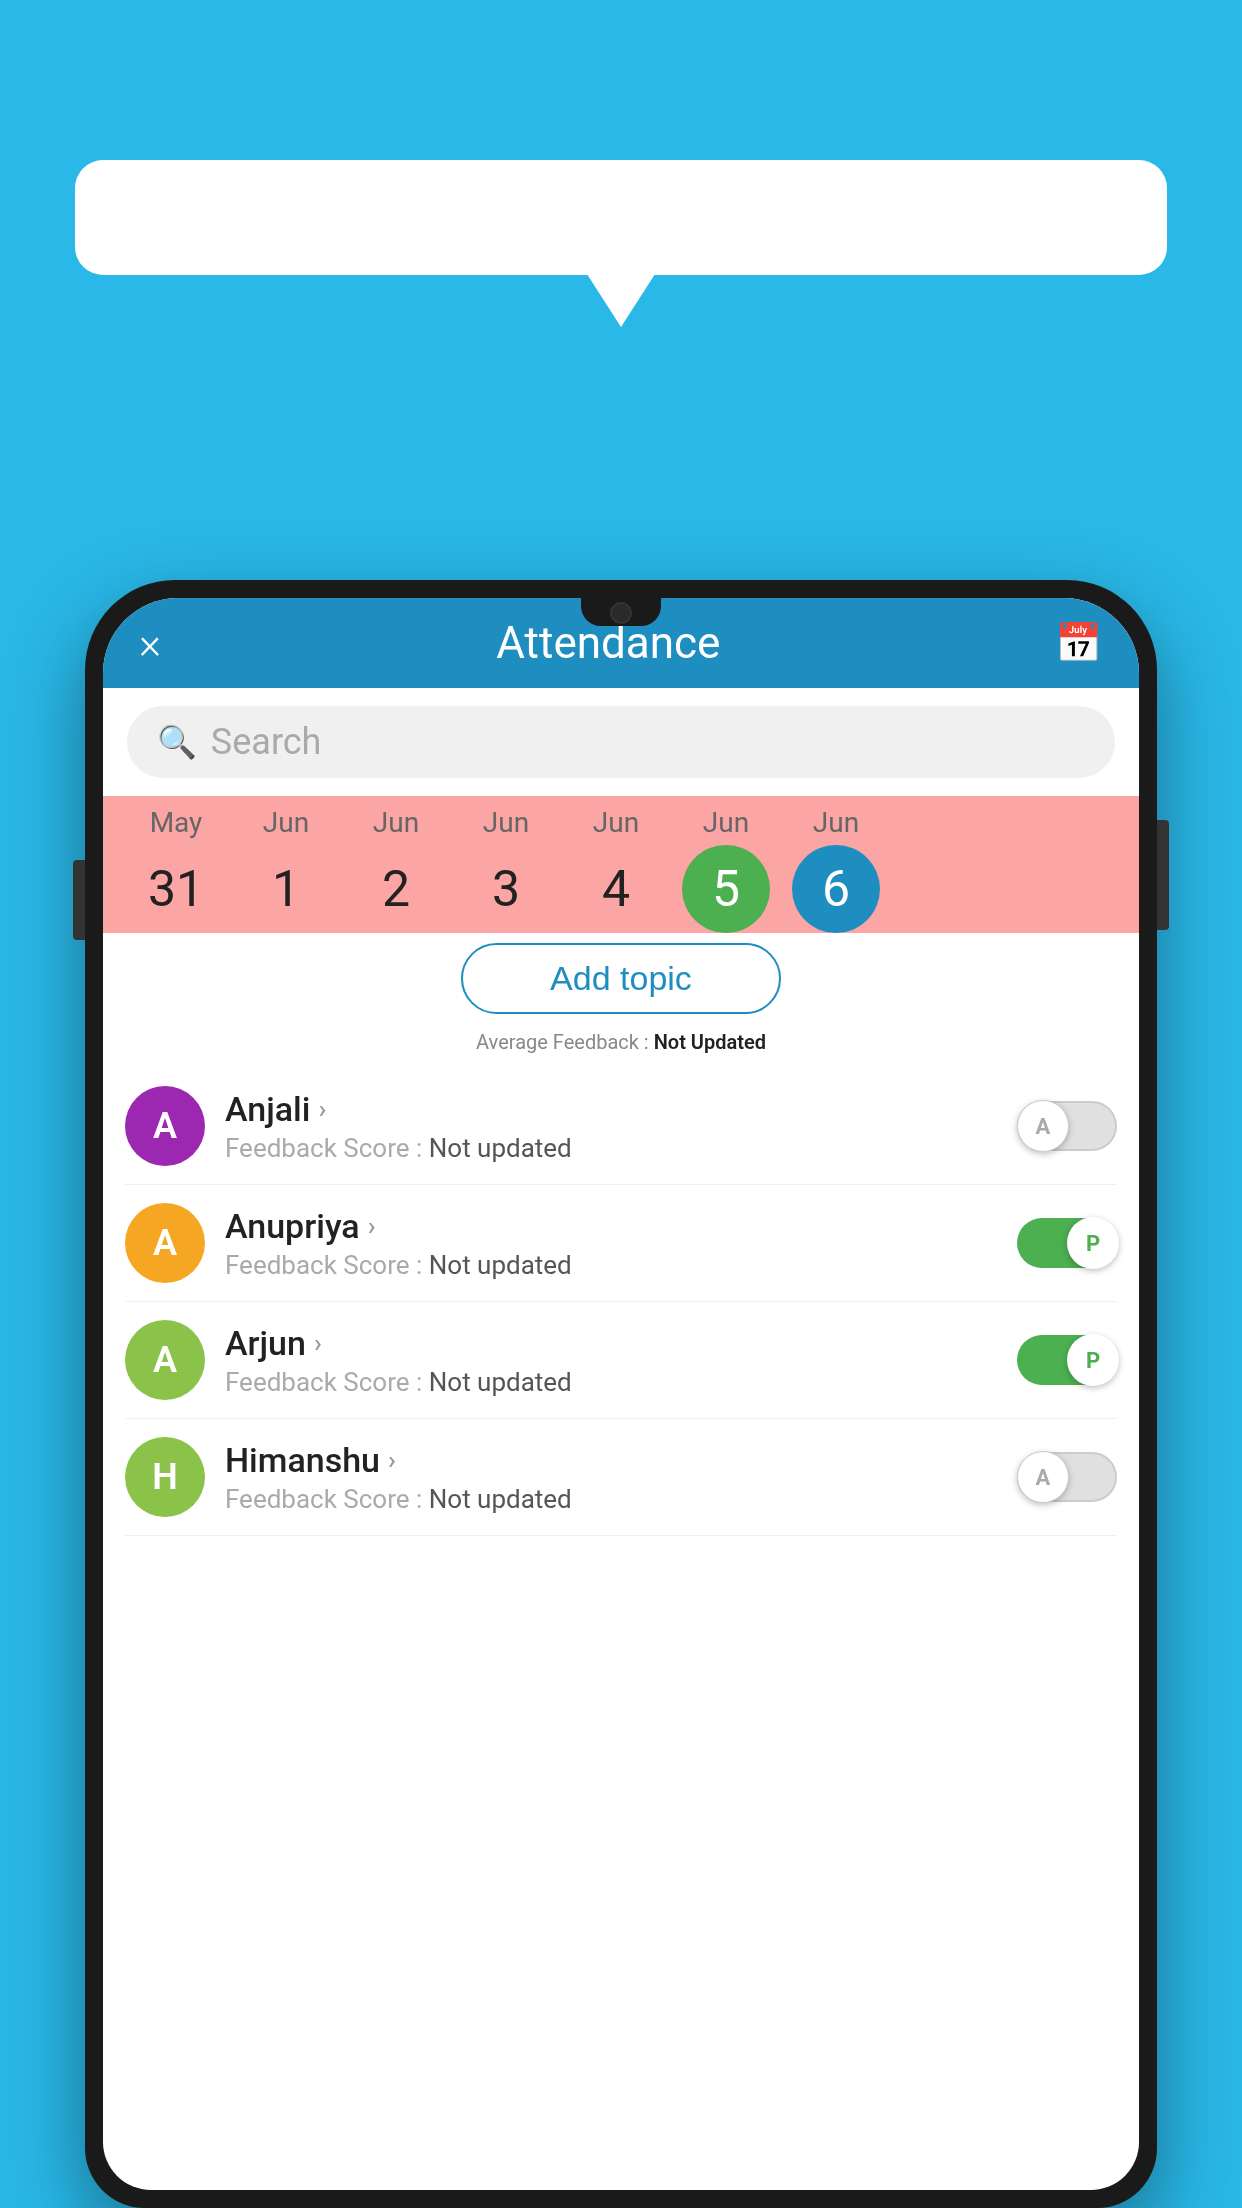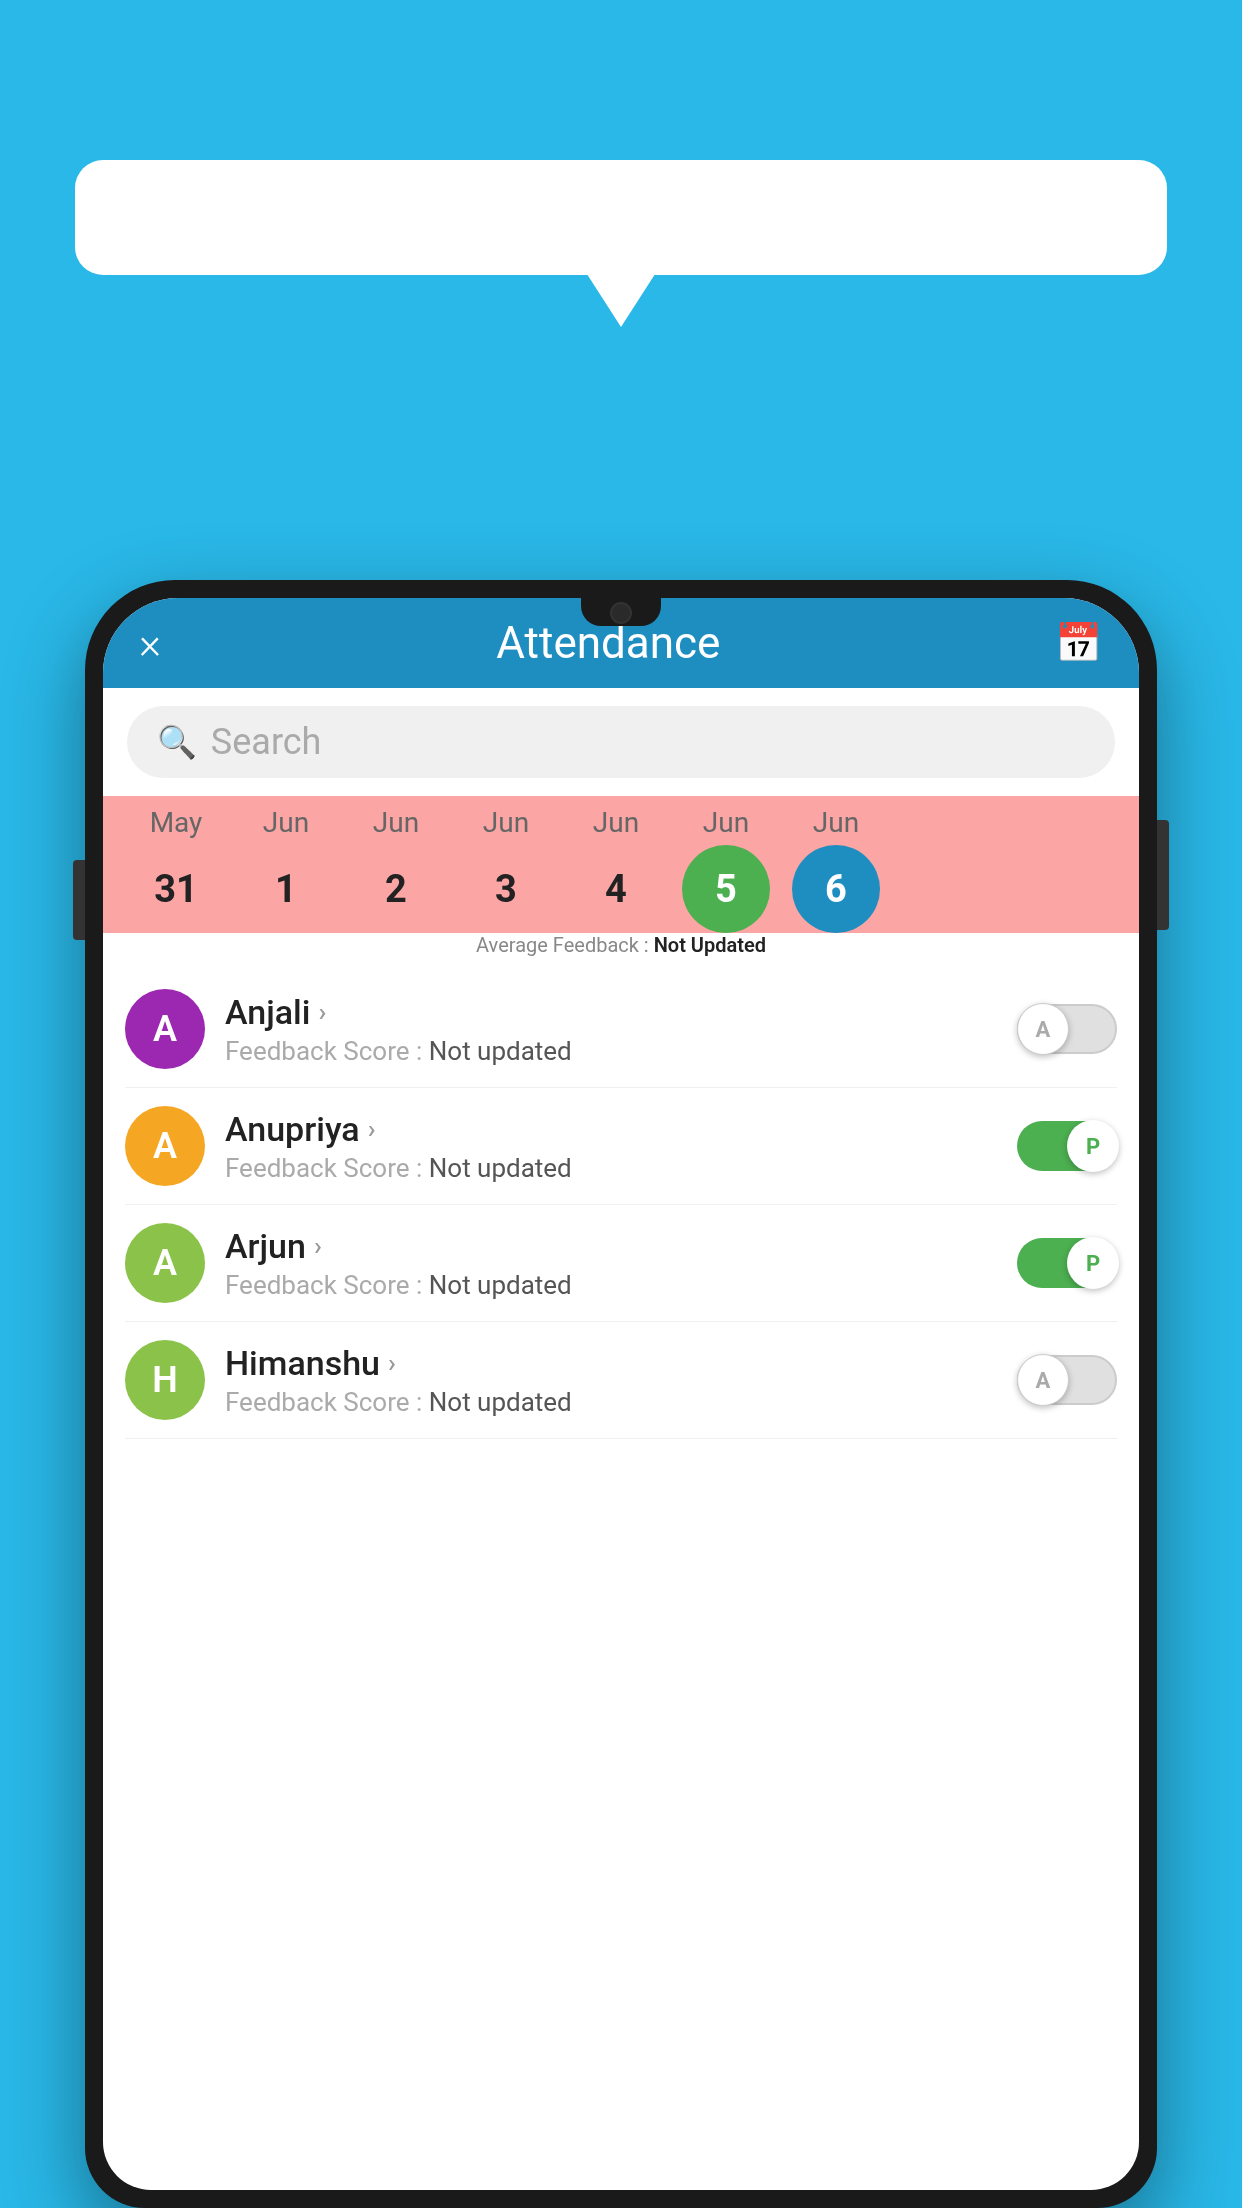--- a/index.html
+++ b/index.html
@@ -179,22 +179,22 @@
       align-items: center;
       gap: 6px;
       min-width: 110px;
     }
     .date-month {
       font-size: 28px;
       color: #666;
       font-weight: 400;
     }
     .date-num {
-      font-size: 38px;
-      font-weight: 700;
+      font-size: 50px;
+      font-weight: 400;
       color: #222;
       width: 88px;
       height: 88px;
       display: flex;
       align-items: center;
       justify-content: center;
       border-radius: 50%;
     }
     .date-num.today {
       background: #4caf50;
@@ -403,20 +403,21 @@
           <div class="date-month">Jun</div>
           <div class="date-num today">5</div>
         </div>
         <div class="date-col">
           <div class="date-month">Jun</div>
           <div class="date-num selected">6</div>
         </div>
       </div>
 
 
+    <button class="add-topic-btn">Add topic</button>
 
     <div class="avg-feedback">
       <span>Average Feedback :</span>
       <strong>Not Updated</strong>
     </div>
 
     <div class="student-list" id="student-list">
         <div class="student-row">
           <div class="student-avatar" style="background: rgb(156, 39, 176);">A</div>
           <div class="student-info">

